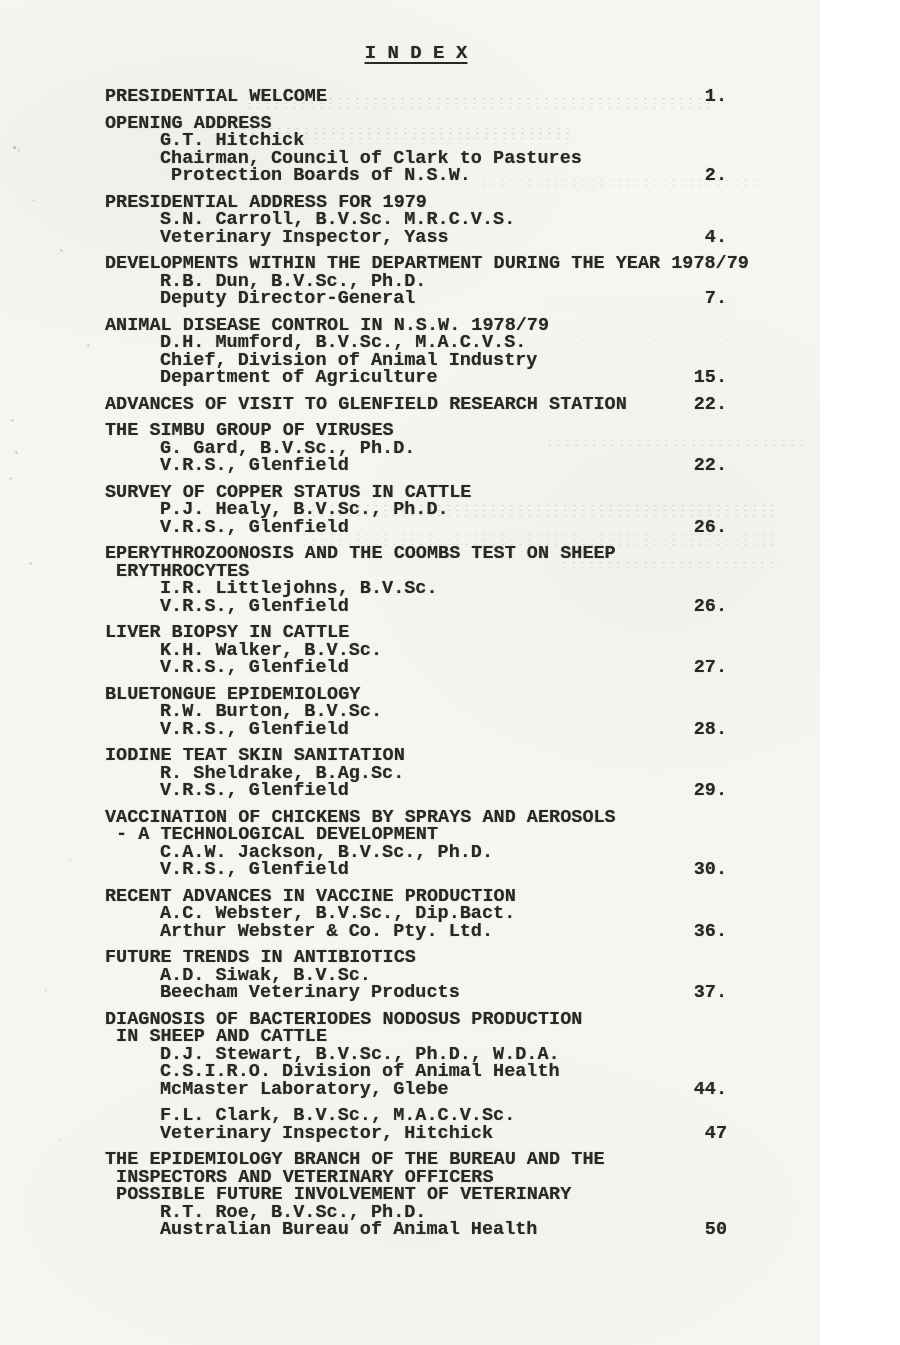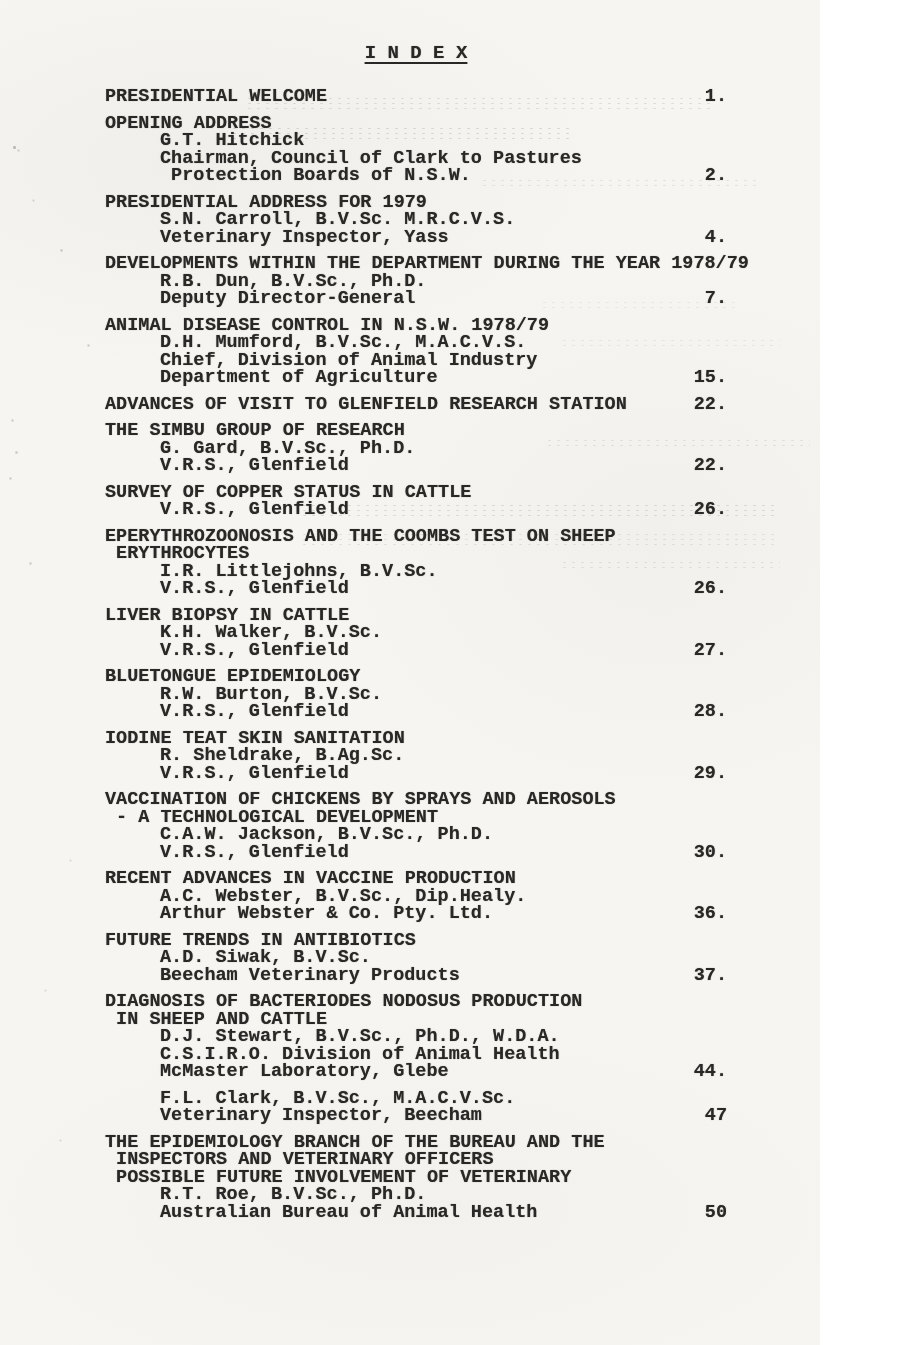--- a/index.html
+++ b/index.html
@@ -145,27 +145,28 @@
           <div class="line detail-line">D.H. Mumford, B.V.Sc., M.A.C.V.S.</div>
           <div class="line detail-line">Chief, Division of Animal Industry</div>
           <div class="line detail-line">Department of Agriculture</div>
           <div class="pageno">15.</div>
         </div>
         <div class="entry">
           <div class="line title-line">ADVANCES OF VISIT TO GLENFIELD RESEARCH STATION</div>
           <div class="pageno">22.</div>
         </div>
         <div class="entry">
-          <div class="line title-line">THE SIMBU GROUP OF RESEARCH</div>
+          <div class="line title-line">THE SIMBU GROUP OF VIRUSES</div>
           <div class="line detail-line">G. Gard, B.V.Sc., Ph.D.</div>
           <div class="line detail-line">V.R.S., Glenfield</div>
           <div class="pageno">22.</div>
         </div>
         <div class="entry">
           <div class="line title-line">SURVEY OF COPPER STATUS IN CATTLE</div>
+          <div class="line detail-line">P.J. Healy, B.V.Sc., Ph.D.</div>
           <div class="line detail-line">V.R.S., Glenfield</div>
           <div class="pageno">26.</div>
         </div>
         <div class="entry">
           <div class="line title-line">EPERYTHROZOONOSIS AND THE COOMBS TEST ON SHEEP</div>
           <div class="line title-line"> ERYTHROCYTES</div>
           <div class="line detail-line">I.R. Littlejohns, B.V.Sc.</div>
           <div class="line detail-line">V.R.S., Glenfield</div>
           <div class="pageno">26.</div>
         </div>
@@ -189,41 +190,41 @@
         </div>
         <div class="entry">
           <div class="line title-line">VACCINATION OF CHICKENS BY SPRAYS AND AEROSOLS</div>
           <div class="line title-line"> - A TECHNOLOGICAL DEVELOPMENT</div>
           <div class="line detail-line">C.A.W. Jackson, B.V.Sc., Ph.D.</div>
           <div class="line detail-line">V.R.S., Glenfield</div>
           <div class="pageno">30.</div>
         </div>
         <div class="entry">
           <div class="line title-line">RECENT ADVANCES IN VACCINE PRODUCTION</div>
-          <div class="line detail-line">A.C. Webster, B.V.Sc., Dip.Healy.</div>
+          <div class="line detail-line">A.C. Webster, B.V.Sc., Dip.Bact.</div>
           <div class="line detail-line">Arthur Webster &amp; Co. Pty. Ltd.</div>
           <div class="pageno">36.</div>
         </div>
         <div class="entry">
           <div class="line title-line">FUTURE TRENDS IN ANTIBIOTICS</div>
           <div class="line detail-line">A.D. Siwak, B.V.Sc.</div>
           <div class="line detail-line">Beecham Veterinary Products</div>
           <div class="pageno">37.</div>
         </div>
         <div class="entry">
           <div class="line title-line">DIAGNOSIS OF BACTERIODES NODOSUS PRODUCTION</div>
           <div class="line title-line"> IN SHEEP AND CATTLE</div>
           <div class="line detail-line">D.J. Stewart, B.V.Sc., Ph.D., W.D.A.</div>
           <div class="line detail-line">C.S.I.R.O. Division of Animal Health</div>
           <div class="line detail-line">McMaster Laboratory, Glebe</div>
           <div class="pageno">44.</div>
         </div>
         <div class="entry">
           <div class="line detail-line">F.L. Clark, B.V.Sc., M.A.C.V.Sc.</div>
-          <div class="line detail-line">Veterinary Inspector, Beecham</div>
+          <div class="line detail-line">Veterinary Inspector, Hitchick</div>
           <div class="pageno">47</div>
         </div>
         <div class="entry">
           <div class="line title-line">THE EPIDEMIOLOGY BRANCH OF THE BUREAU AND THE</div>
           <div class="line title-line"> INSPECTORS AND VETERINARY OFFICERS</div>
           <div class="line title-line"> POSSIBLE FUTURE INVOLVEMENT OF VETERINARY</div>
           <div class="line detail-line">R.T. Roe, B.V.Sc., Ph.D.</div>
           <div class="line detail-line">Australian Bureau of Animal Health</div>
           <div class="pageno">50</div>
         </div>

